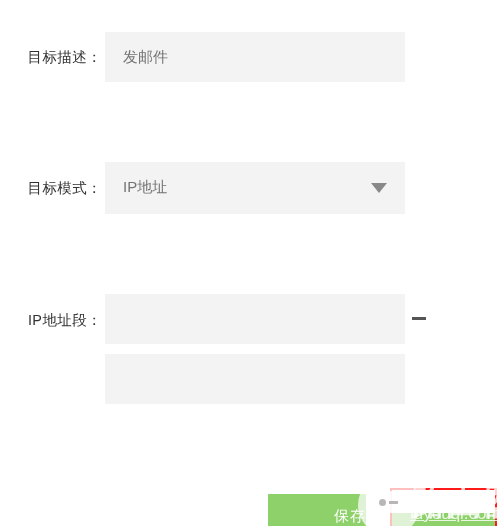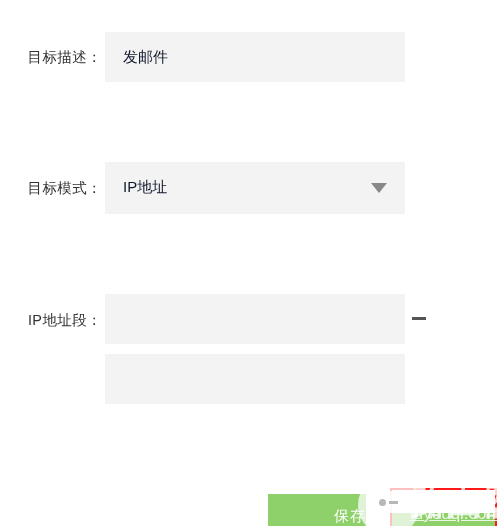--- a/index.html
+++ b/index.html
@@ -45,21 +45,21 @@
     position: absolute;
     left: 105px;
     width: 300px;
     background: #f3f3f3;
     box-sizing: border-box;
   }
 
   .field-text {
     position: absolute;
     left: 18px;
-    color: #0f172a;
+    color: #737373;
     font-size: 15px;
     white-space: nowrap;
   }
 
   .caret {
     position: absolute;
     right: 18px;
     width: 0;
     height: 0;
     border-left: 8px solid transparent;

